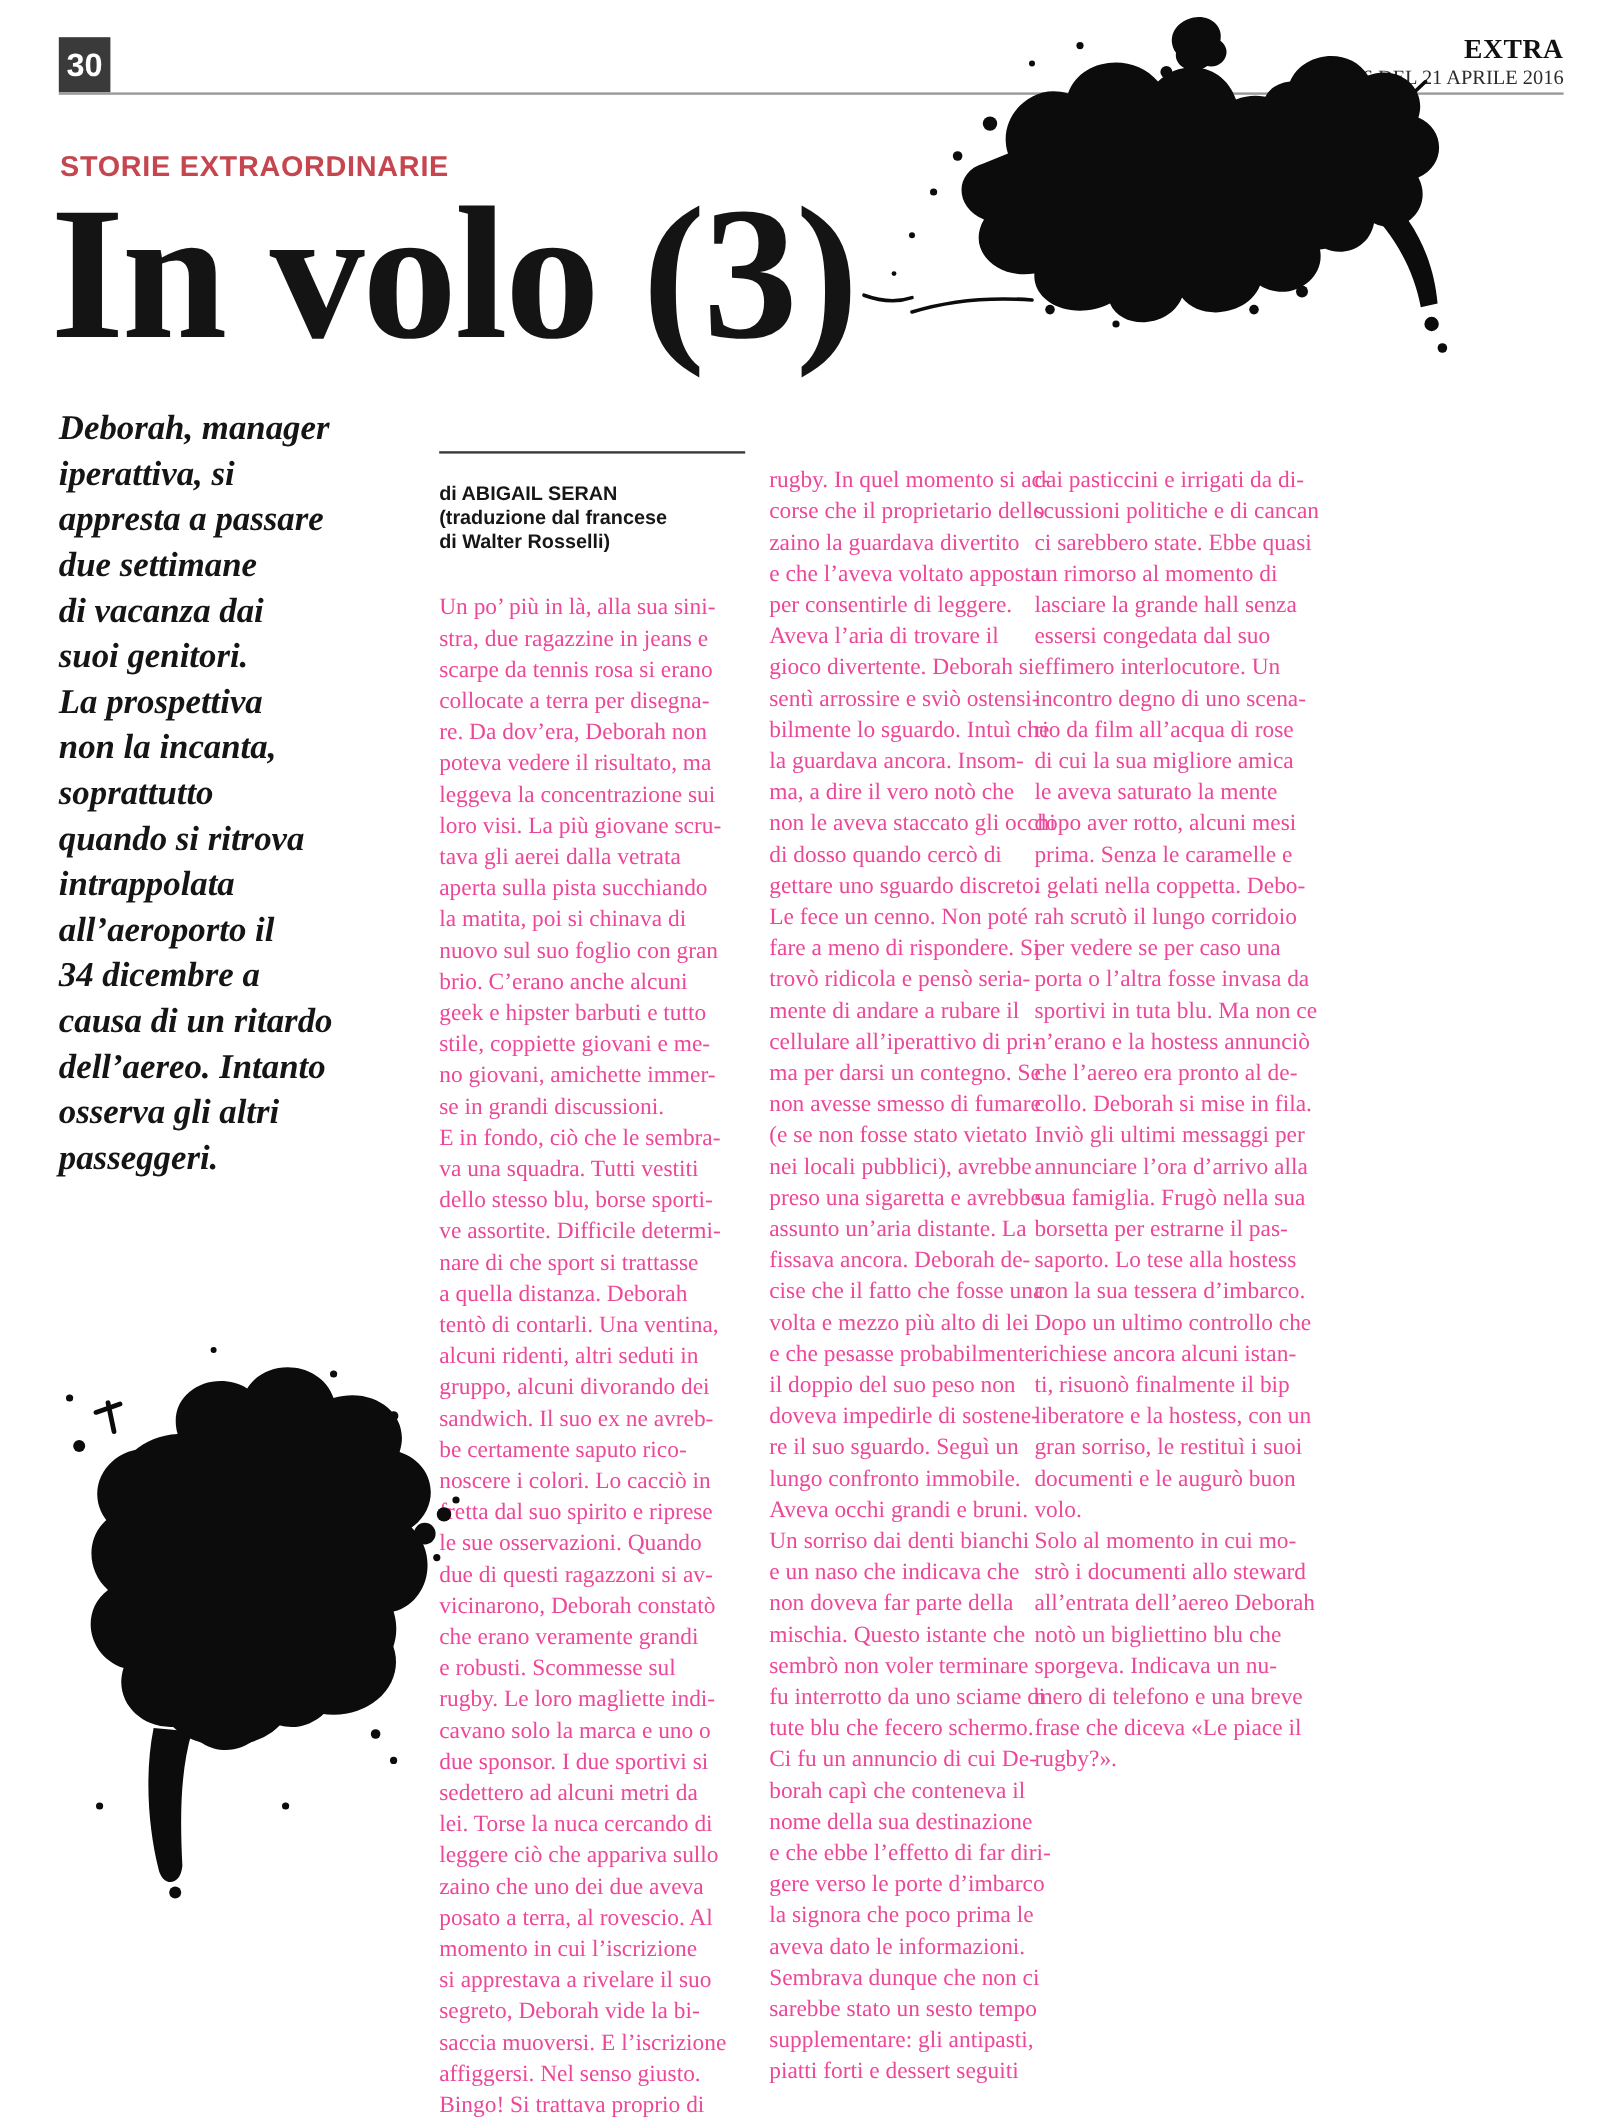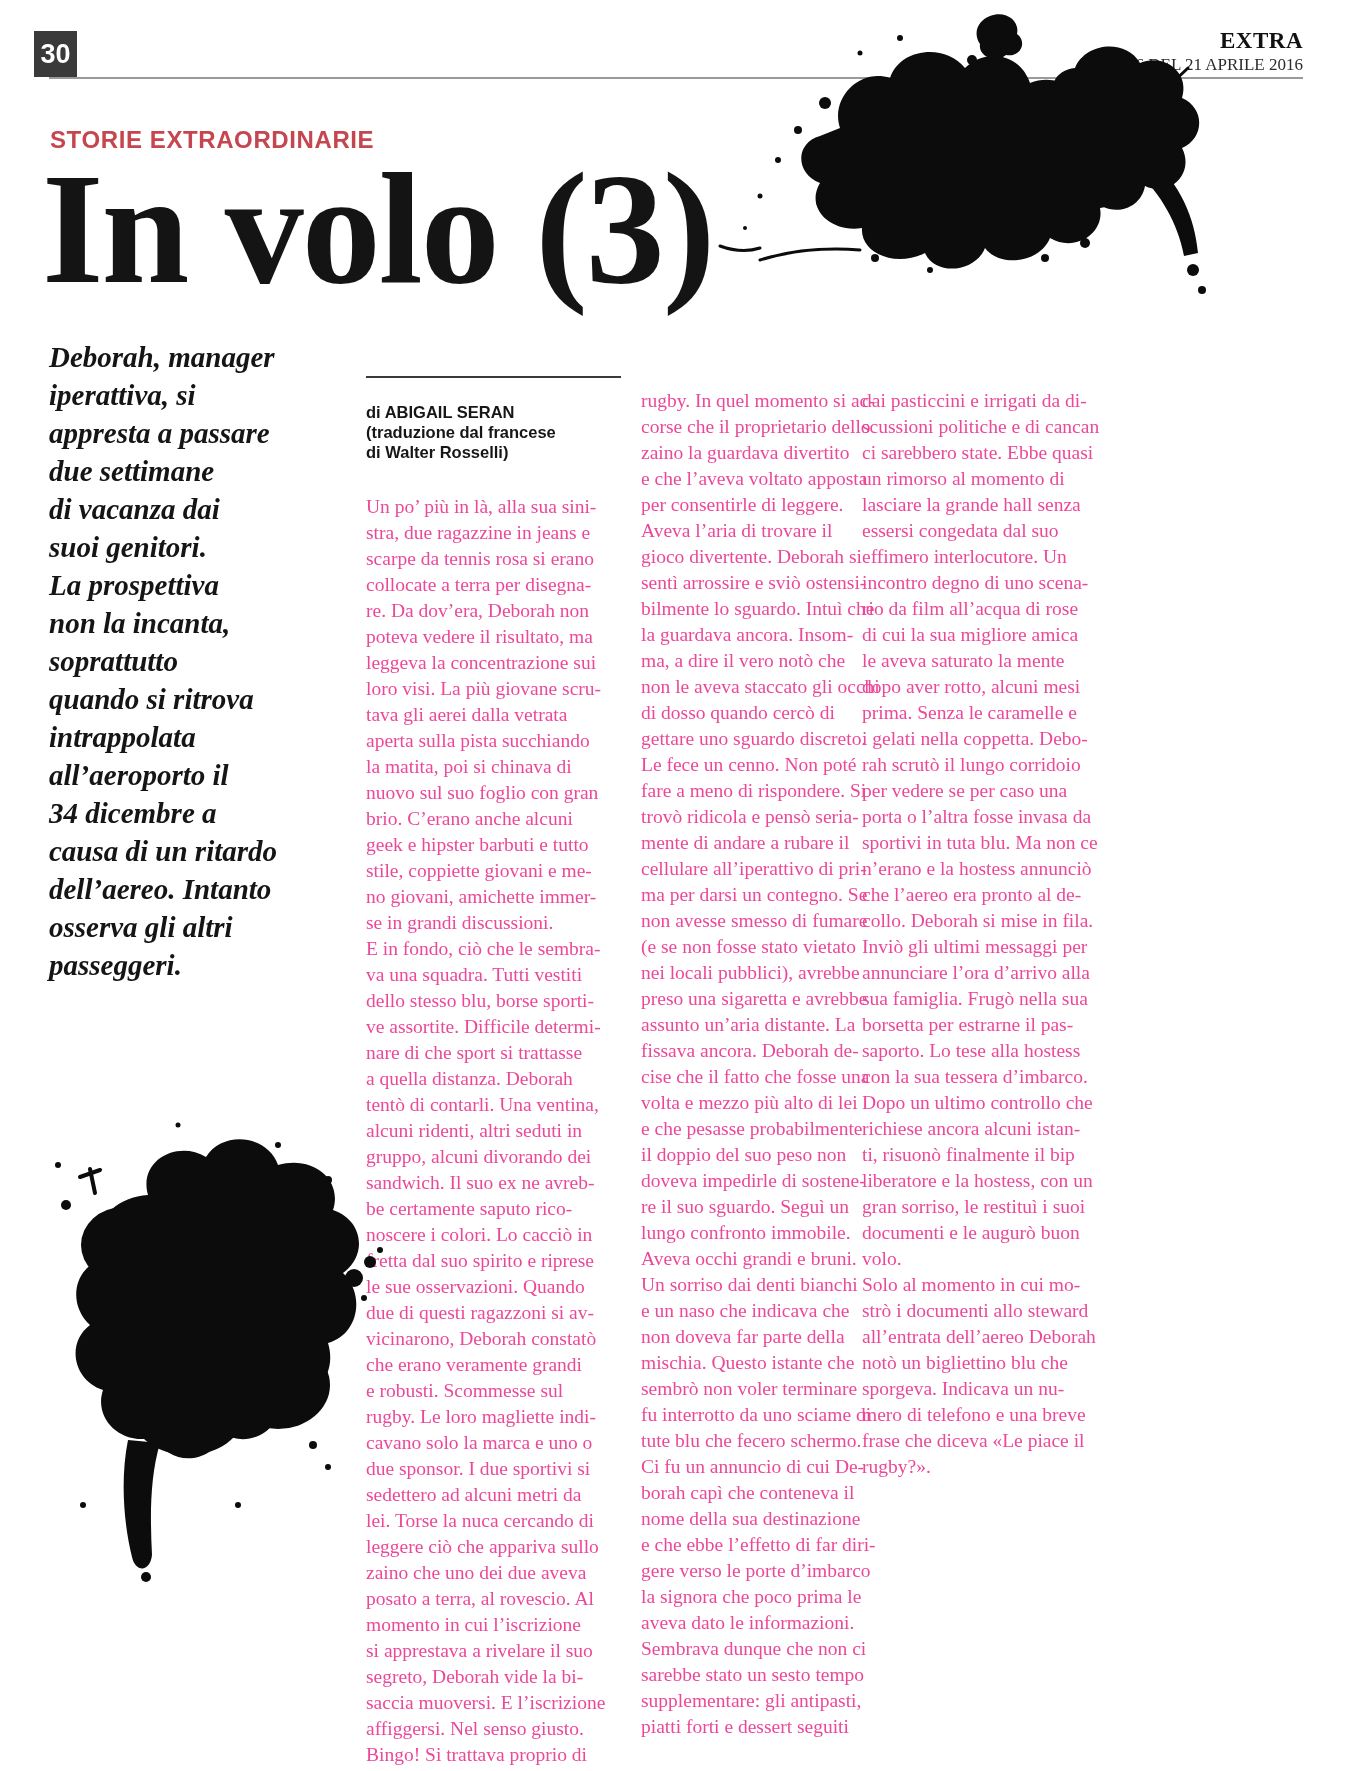--- a/index.html
+++ b/index.html
@@ -3,21 +3,21 @@
 <meta charset="utf-8">
 <title>EXTRA — In volo (2)</title>
 <style>
   * { margin:0; padding:0; box-sizing:border-box; }
   html,body { background:#ffffff; }
   body {
     width:1352px; height:1771px; position:relative; overflow:hidden;
     font-family:"Liberation Serif", serif; color:#1c1c1c;
   }
   .page-number-box {
-    position:absolute; left:34px; top:31px; width:43px; height:46px;
+    position:absolute; left:49px; top:31px; width:43px; height:46px;
     background:#3a3a3a; color:#ffffff;
     font-family:"Liberation Sans", sans-serif; font-weight:bold; font-size:27px;
     display:flex; align-items:center; justify-content:center;
   }
   .header-rule {
     position:absolute; left:49px; top:77px; width:1254px; height:2px;
     background:#9a9a9a;
   }
   .masthead {
     position:absolute; right:49px; top:28px; text-align:right;

